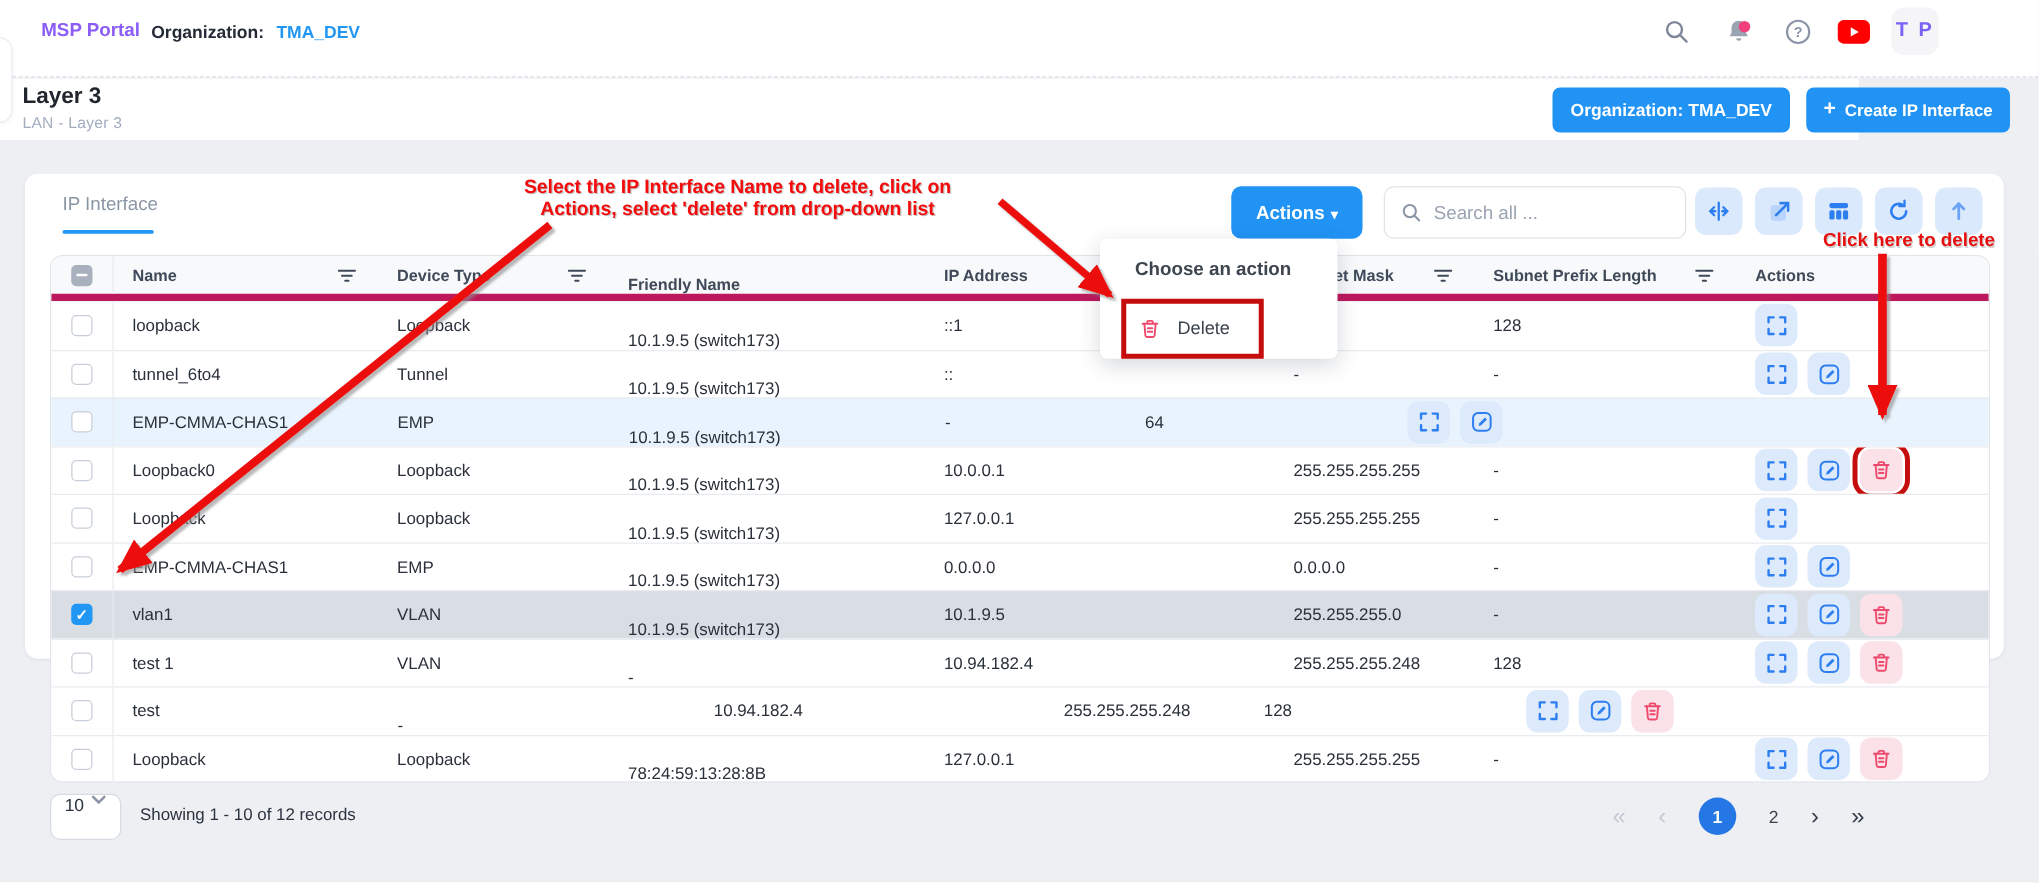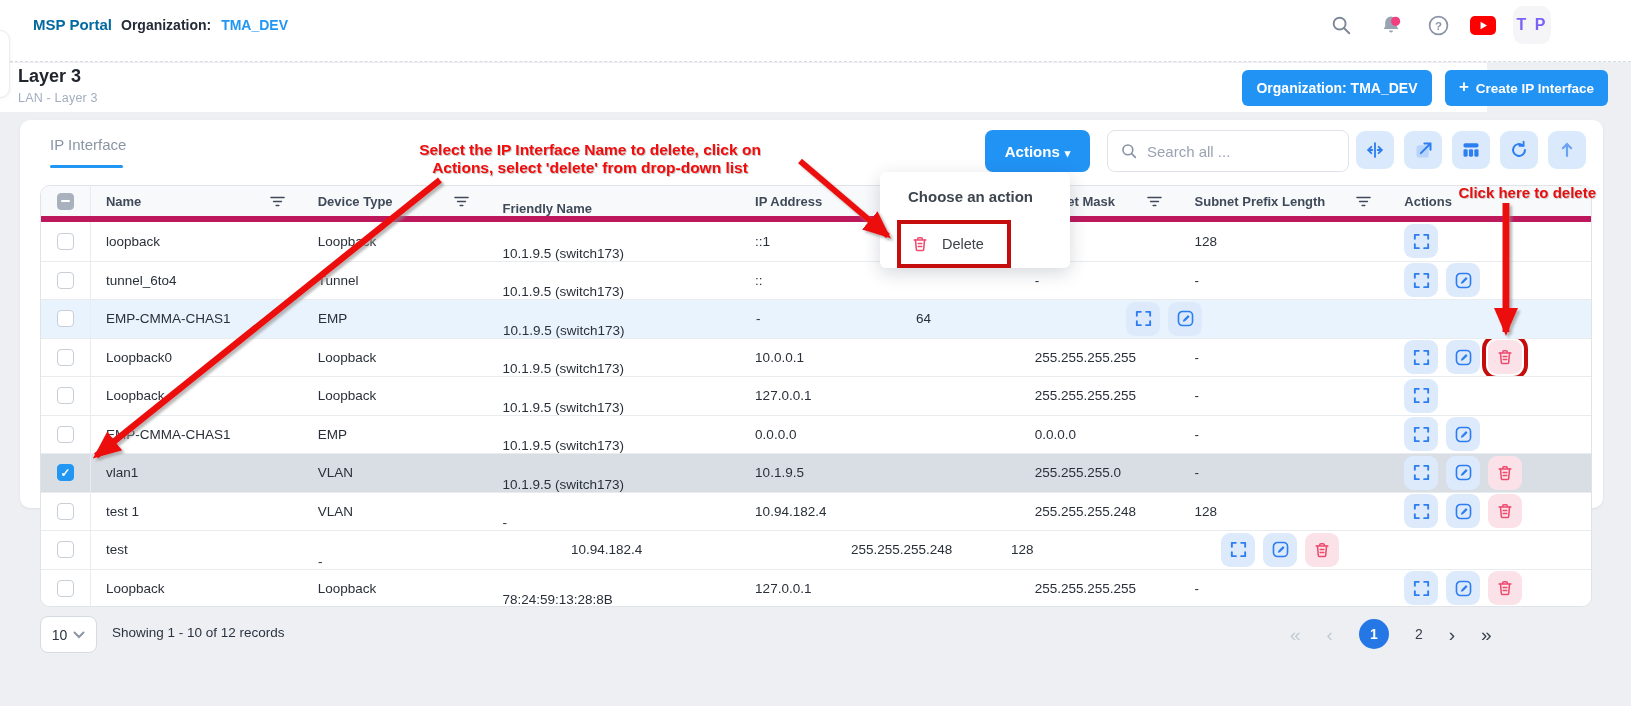--- a/index.html
+++ b/index.html
@@ -2,37 +2,37 @@
 <html><head>
 <meta charset="utf-8">
 <style>
   * { margin:0; padding:0; box-sizing:border-box; }
   body { font-family:"Liberation Sans", sans-serif; background:#ffffff; }
   #page { position:relative; width:1631px; height:706px; background:#edeff3; overflow:hidden; }
 
   
   .topbar { position:absolute; left:0; top:0; width:1631px; height:62px; background:#fff; border-bottom:1px dashed #d7dbe2; z-index:2; }
   .edge-tab { position:absolute; left:-10px; top:30px; width:20px; height:68px; background:#fff; border:1px solid #ececf1; border-radius:10px; box-shadow:0 1px 4px rgba(0,0,0,.06); }
-  .brand { position:absolute; left:33px; top:16px; font-size:15px; font-weight:bold; color:#0369a1; }
+  .brand { position:absolute; left:33px; top:16px; font-size:15px; font-weight:bold; color:#8b5cf6; }
   .orgline { position:absolute; left:121px; top:17px; font-size:14px; font-weight:bold; color:#242b36; }
   .orgline .lnk { color:#2196f3; margin-left:6px; }
   .tb-ico { position:absolute; top:12px; width:26px; height:26px; display:flex; align-items:center; justify-content:center; cursor:pointer; }
   .avatar { position:absolute; left:1513px; top:6px; width:38px; height:38px; border-radius:10px; background:#f5f5f8; color:#7b61f8; font-size:16px; font-weight:bold; display:flex; align-items:center; justify-content:center; letter-spacing:2px; cursor:pointer; }
 
   
   .pagehead { position:absolute; left:0; top:63px; width:1487px; height:49px; background:#fff; z-index:1;padding-left:44px; }
   .ptitle { position:absolute; left:18px; top:3px; font-size:18px; font-weight:bold; color:#20252e; }
   .crumb { position:absolute; left:18px; top:28px; font-size:12.5px; color:#a3adbf; letter-spacing:.2px; }
   .btn-blue { position:absolute; top:7px; height:36px; background:#2193f5; color:#fff; font-weight:bold; font-size:14px; border:none; border-radius:6px; cursor:pointer; display:flex; align-items:center; justify-content:center; font-family:"Liberation Sans",sans-serif; }
   .btn-org { left:1242px; width:190px; }
   .btn-create { left:1445px; width:163px; font-size:13.5px; }
   .btn-create .plus { font-size:17px; font-weight:bold; margin-right:7px; margin-top:-2px; }
 
   
-  .card { position:absolute; left:20px; top:120px; width:1583px; height:388px; background:#fff; border-radius:10px; box-shadow:0 1px 3px rgba(25,39,60,.07); z-index:1; }
+  .card { position:absolute; left:20px; top:139px; width:1583px; height:388px; background:#fff; border-radius:10px; box-shadow:0 1px 3px rgba(25,39,60,.07); z-index:1; }
   .tab-label { position:absolute; left:30px; top:16px; font-size:15px; color:#8b96a5; cursor:pointer; }
   .tab-underline { position:absolute; left:30px; top:45px; width:73px; height:3px; background:#2196f3; border-radius:2px; }
 
   .btn-actions { position:absolute; left:965px; top:10px; width:105px; height:42px; background:#2193f5; color:#fff; font-weight:bold; font-size:15px; border:none; border-radius:8px; cursor:pointer; font-family:"Liberation Sans",sans-serif; }
   .btn-actions .caret { font-size:11px; margin-left:5px; }
 
   .searchbox { position:absolute; left:1087px; top:10px; width:242px; height:42px; border:1px solid #dfe3e9; border-radius:8px; background:#fff; display:flex; align-items:center; padding-left:12px; }
   .searchbox input { border:none; outline:none; font-size:15px; color:#4a5362; width:185px; margin-left:9px; font-family:"Liberation Sans",sans-serif; background:transparent; }
   .searchbox input::placeholder { color:#9aa3b2; }
 
@@ -57,21 +57,21 @@
   .cb.ind::after { content:""; width:9px; height:2.5px; background:#fff; border-radius:1px; }
   .cb.on { background:#2196f3; border-color:#2196f3; }
   .cb.on::after { content:"\2713"; color:#fff; font-size:12px; font-weight:bold; }
 
   .acell { gap:8px; }
   .abtn { width:34px; height:34px; border:none; border-radius:9px; background:#ddeafc; cursor:pointer; display:flex; align-items:center; justify-content:center; padding:0; }
   .abtn.delete { background:#fbe2e8; }
   .abtn.boxed { outline:4px solid #c60d0d; outline-offset:2px; }
 
   
-  .psize { position:absolute; left:20px; top:496px; width:57px; height:37px; border:1px solid #d6dbe2; border-radius:8px; background:#fff; display:flex; align-items:center; justify-content:center; gap:6px; font-size:14px; color:#2b3340; cursor:pointer; }
+  .psize { position:absolute; left:20px; top:496px; width:57px; height:37px; border:1px solid #d6dbe2; border-radius:8px; background:#fff; display:flex; justify-content:center; gap:6px; font-size:14px; color:#2b3340; cursor:pointer; }
   .showing { position:absolute; left:92px; top:505px; font-size:13.5px; color:#2b3340; }
   .pager { position:absolute; left:1270px; top:496px; display:flex; align-items:center; gap:26px; height:36px; }
   .pg { font-size:19px; cursor:pointer; color:#39414e; line-height:1; user-select:none; }
   .pg.dim { color:#c3cad4; }
   .pg-num { font-size:14px; color:#39414e; cursor:pointer; }
   .pg-active { width:30px; height:30px; border-radius:50%; background:#2477e5; color:#fff; font-size:14px; font-weight:bold; display:flex; align-items:center; justify-content:center; cursor:pointer; }
 
   
   .dropdown { position:absolute; left:860px; top:52px; width:190px; height:96px; background:#fff; border-radius:6px; box-shadow:0 5px 18px rgba(30,40,60,.18); z-index:6; }
   .dd-head { padding:16px 0 0 28px; font-size:15px; font-weight:bold; color:#3d454f; }

